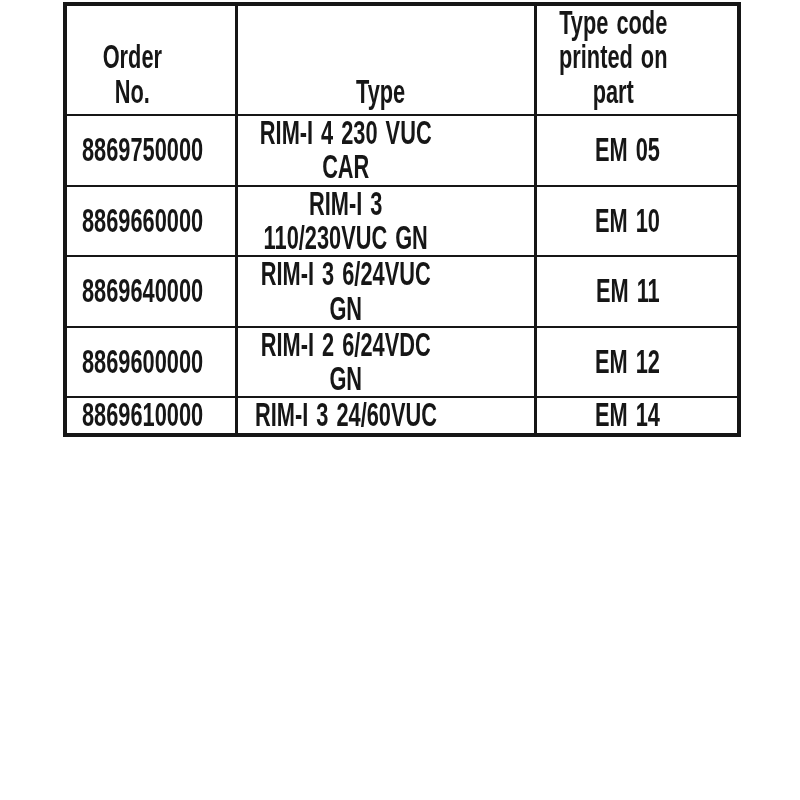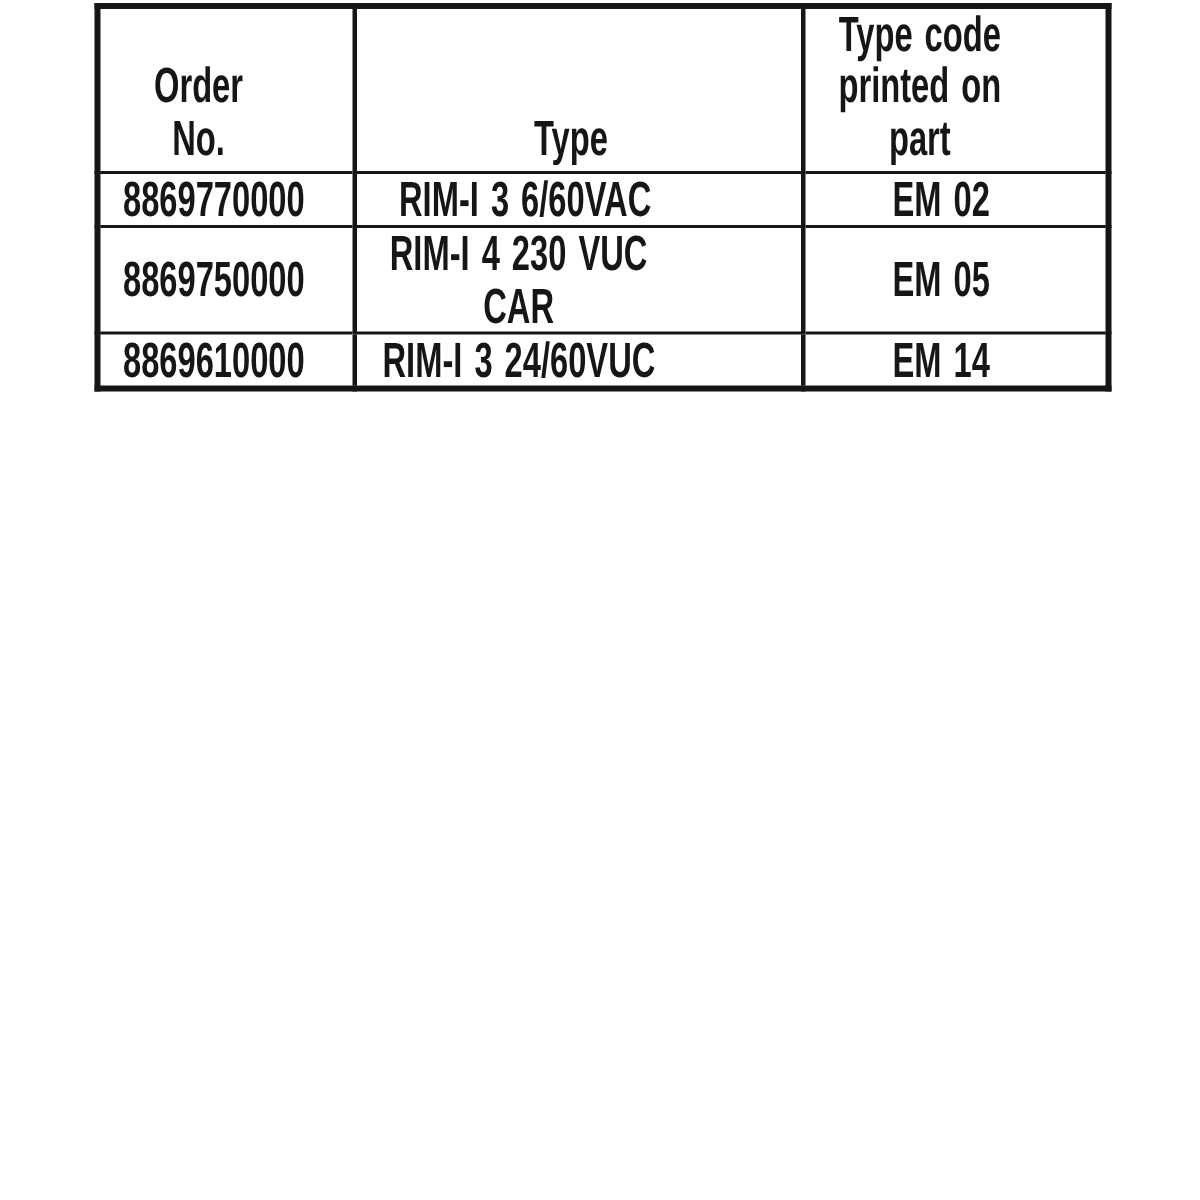--- a/index.html
+++ b/index.html
@@ -74,39 +74,49 @@
         <th>
           <span class="cond">Type</span>
         </th>
         <th>
           <span class="cond">Type code
 printed on part</span>
         </th>
       </tr>
     </thead>
     <tbody id="table-body">
-  <tr>
-    <td><span class="cond">8869770000</span></td>
-    <td><span class="cond">RIM-I 3 6/60VAC</span></td>
-    <td><span class="cond">EM 02</span></td>
-  </tr>
 
 
 
   <tr>
     <td><span class="cond">8869750000</span></td>
     <td><span class="cond">RIM-I 4 230 VUC CAR</span></td>
     <td><span class="cond">EM 05</span></td>
   </tr>
 
 
 
 
+  <tr>
+    <td><span class="cond">8869660000</span></td>
+    <td><span class="cond">RIM-I 3 110/230VUC GN</span></td>
+    <td><span class="cond">EM 10</span></td>
+  </tr>
 
+  <tr>
+    <td><span class="cond">8869640000</span></td>
+    <td><span class="cond">RIM-I 3 6/24VUC GN</span></td>
+    <td><span class="cond">EM 11</span></td>
+  </tr>
 
+  <tr>
+    <td><span class="cond">8869600000</span></td>
+    <td><span class="cond">RIM-I 2 6/24VDC GN</span></td>
+    <td><span class="cond">EM 12</span></td>
+  </tr>
 
 
   <tr>
     <td><span class="cond">8869610000</span></td>
     <td><span class="cond">RIM-I 3 24/60VUC</span></td>
     <td><span class="cond">EM 14</span></td>
   </tr>
 
 </tbody>
   </table>

